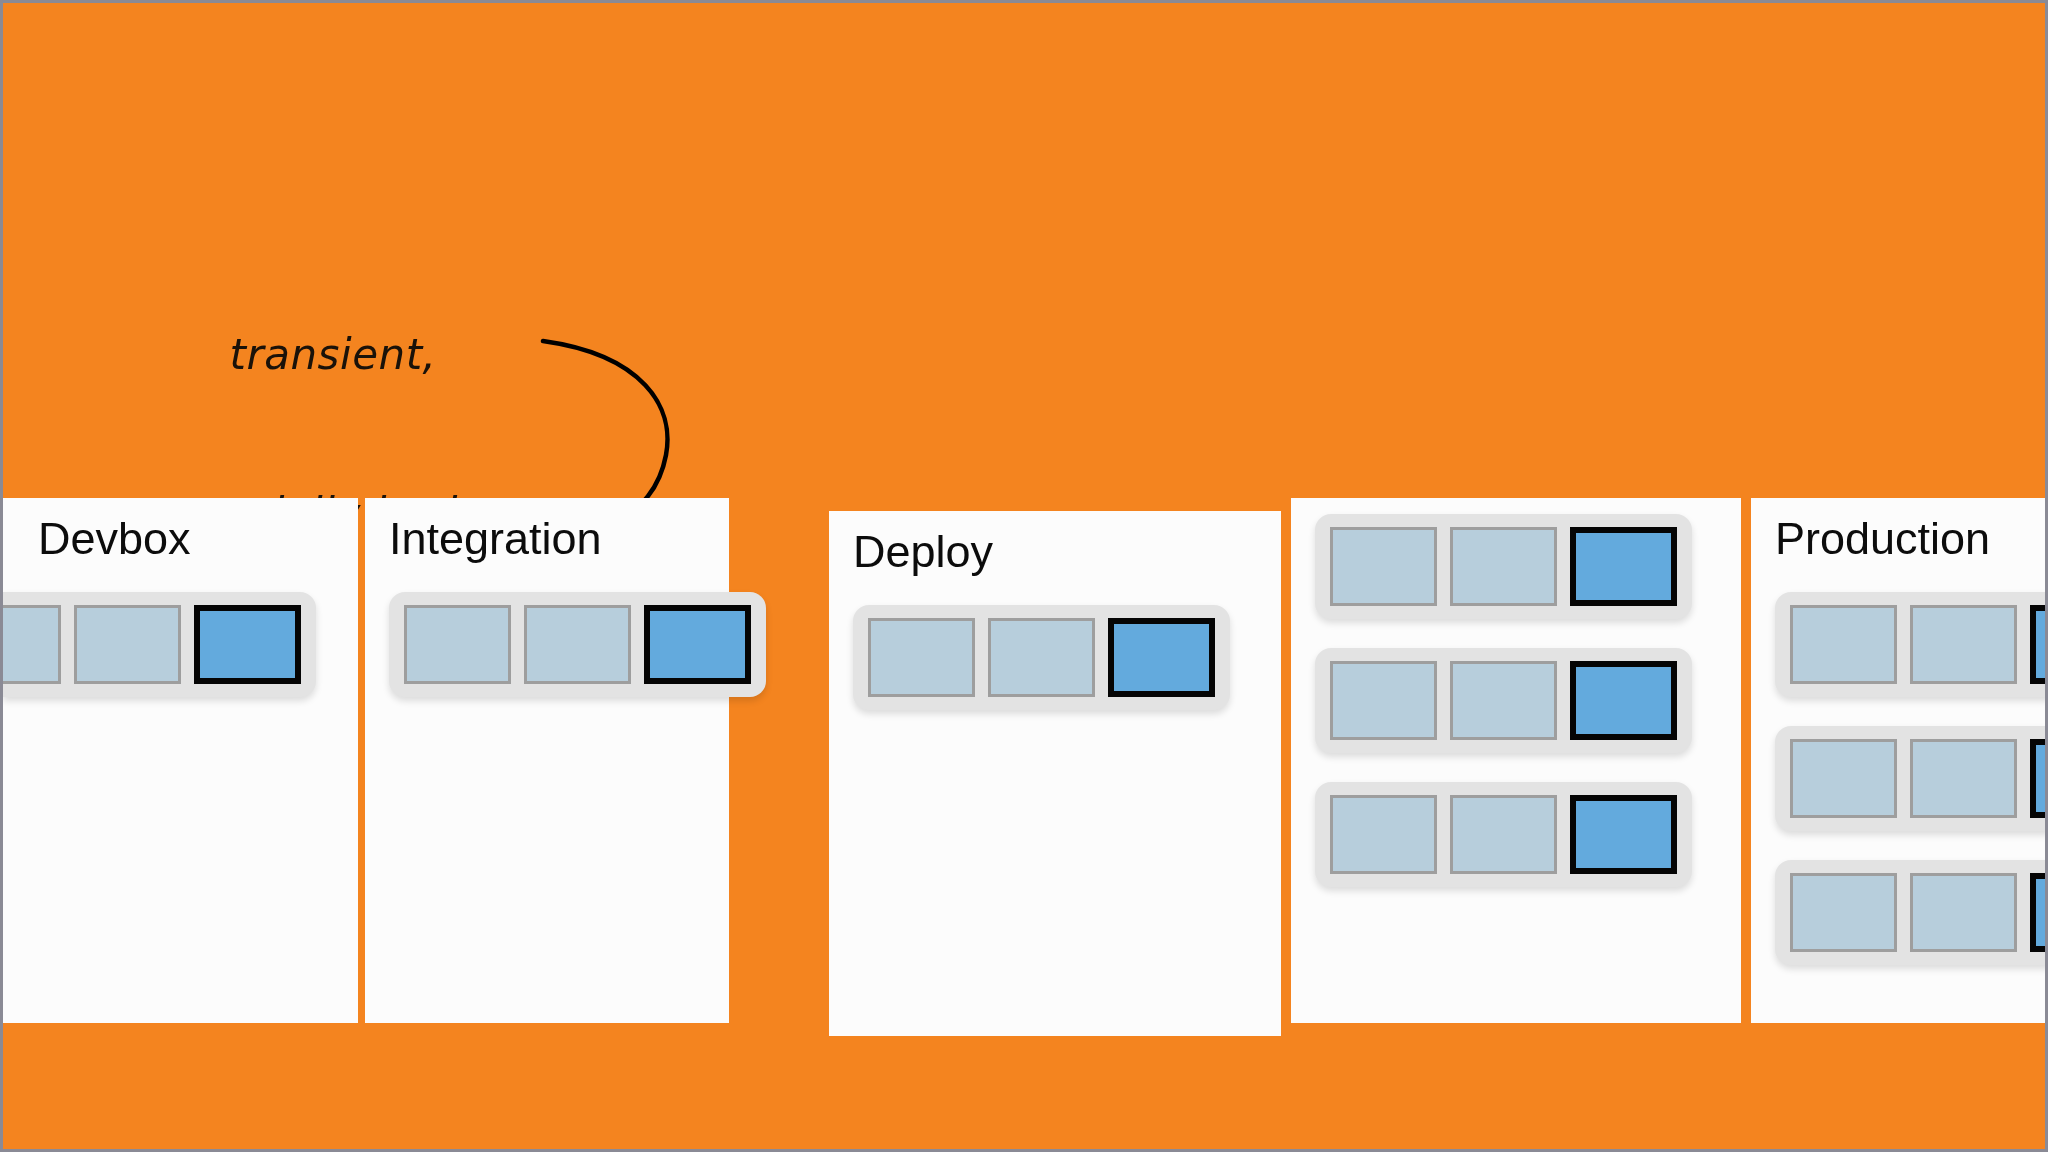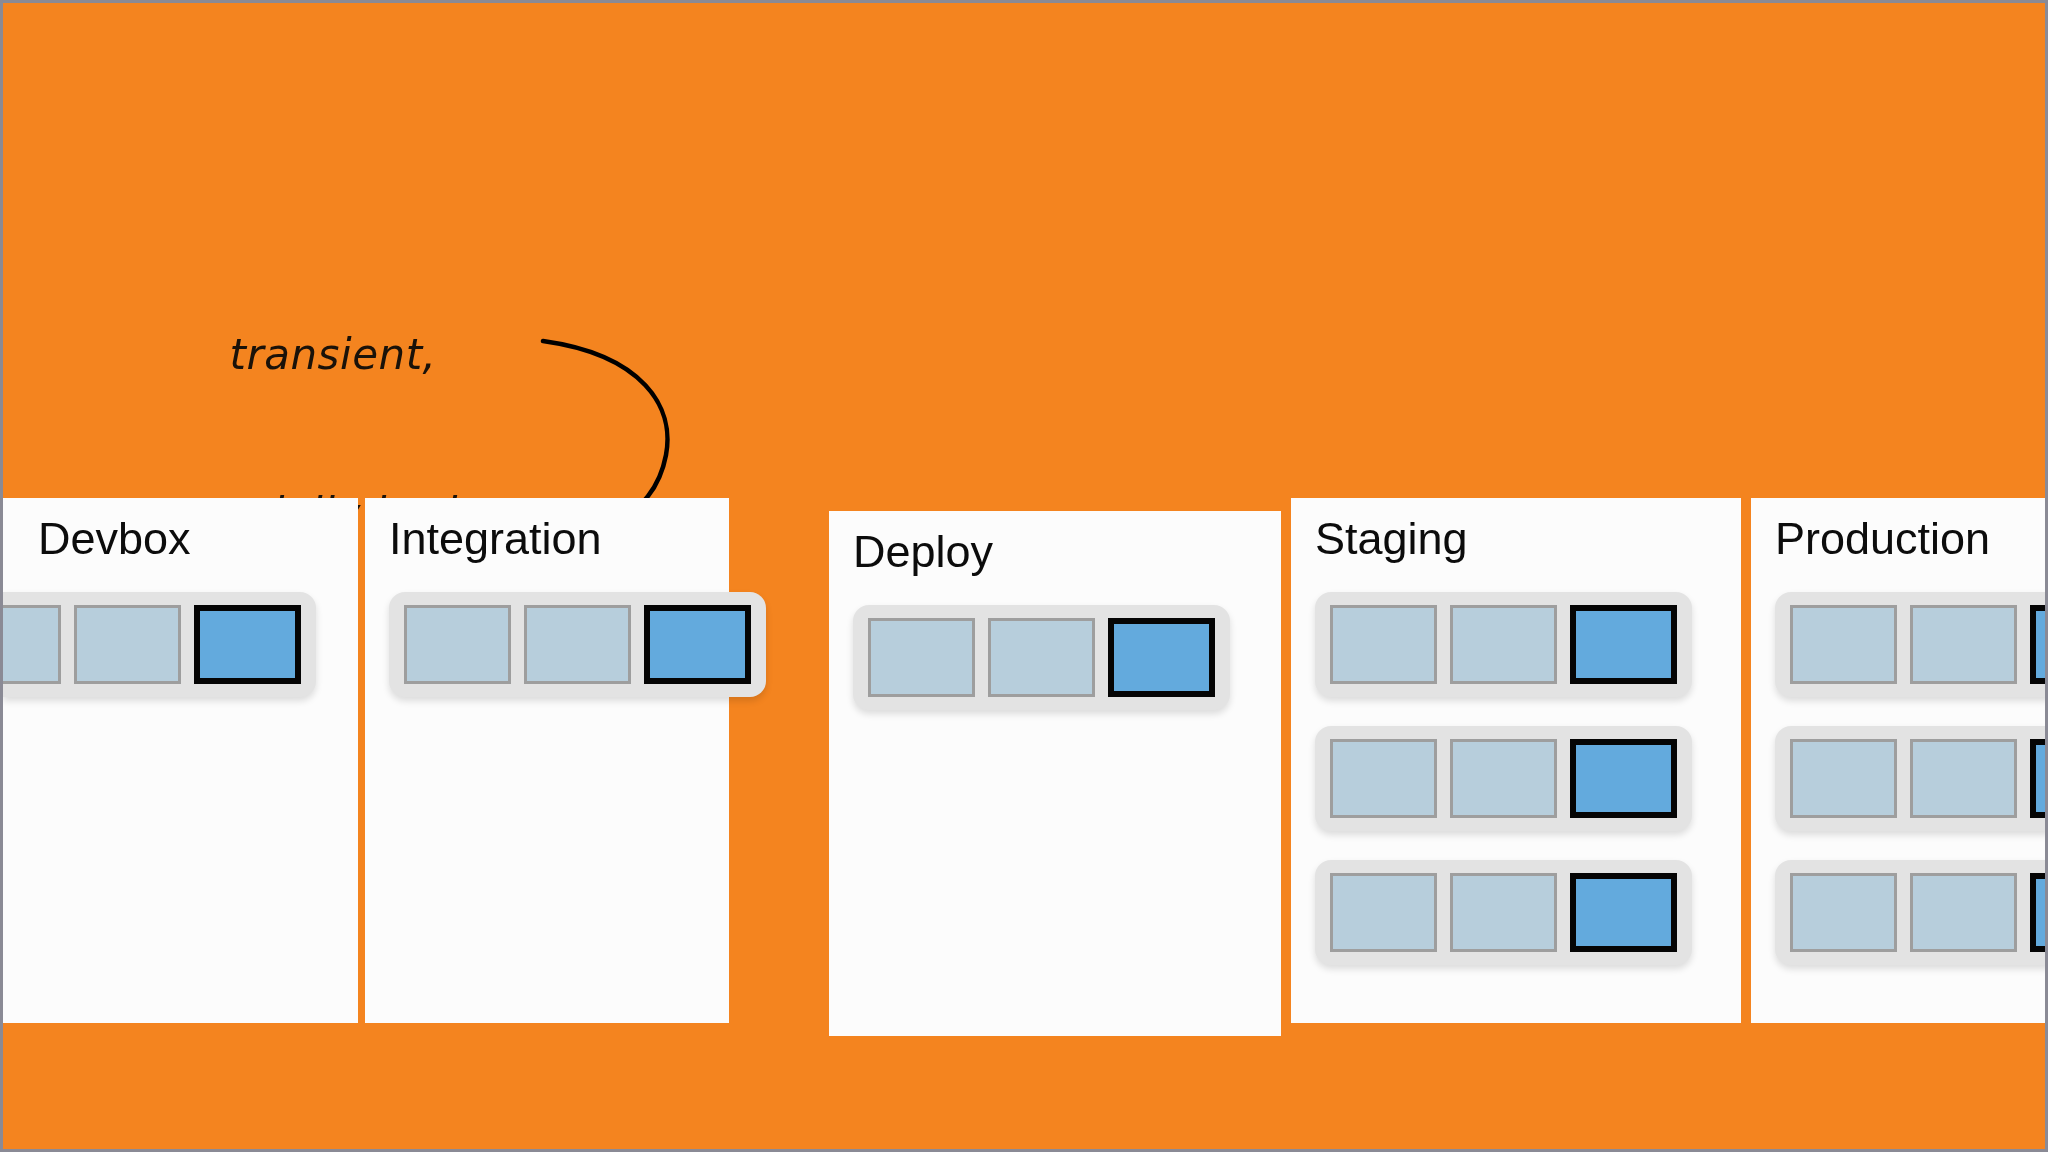--- a/index.html
+++ b/index.html
@@ -170,21 +170,20 @@
         <div class="card-title">Deploy</div>
         <div class="card-body">
           <div class="tile-row">
             <div class="tile idle"></div>
             <div class="tile idle"></div>
             <div class="tile active"></div>
           </div>
         </div>
       </div>
       <div class="card" style="position: absolute; left: 1288px; top: 0px; width: 450px;">
-        <div class="card-title">Staging</div>
         <div class="card-body">
           <div class="tile-row">
             <div class="tile idle"></div>
             <div class="tile idle"></div>
             <div class="tile active"></div>
           </div>
           <div class="tile-row">
             <div class="tile idle"></div>
             <div class="tile idle"></div>
             <div class="tile active"></div>

